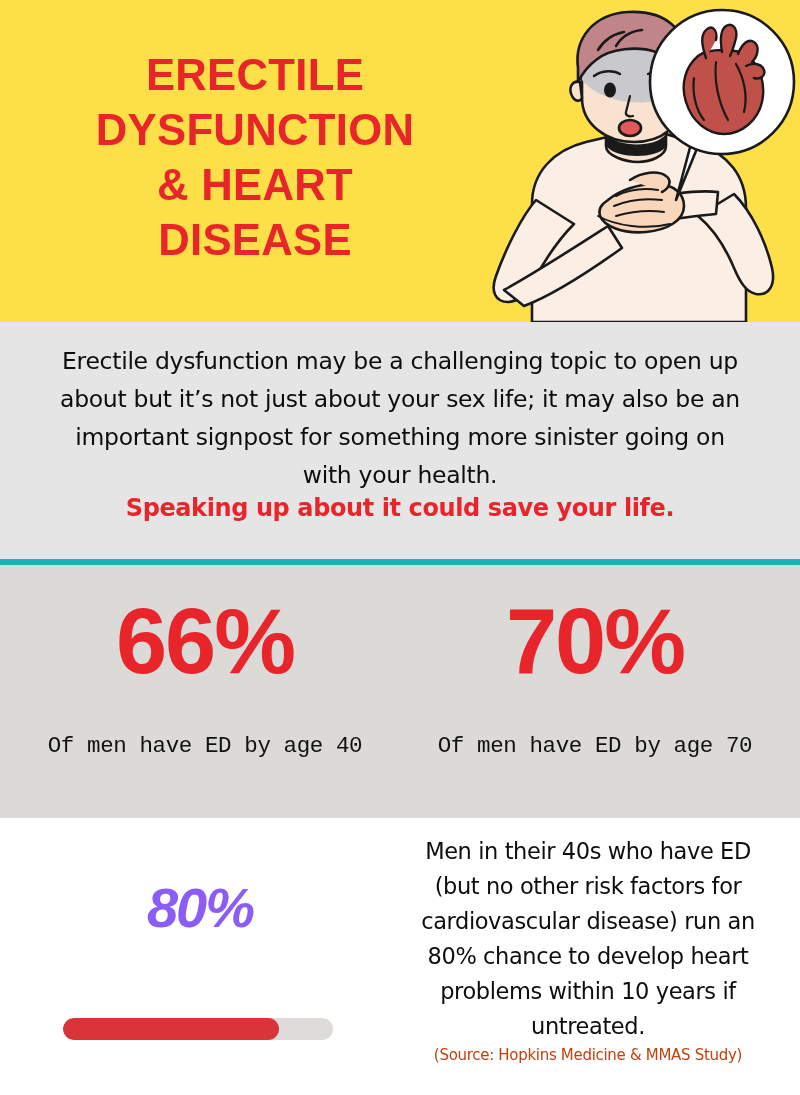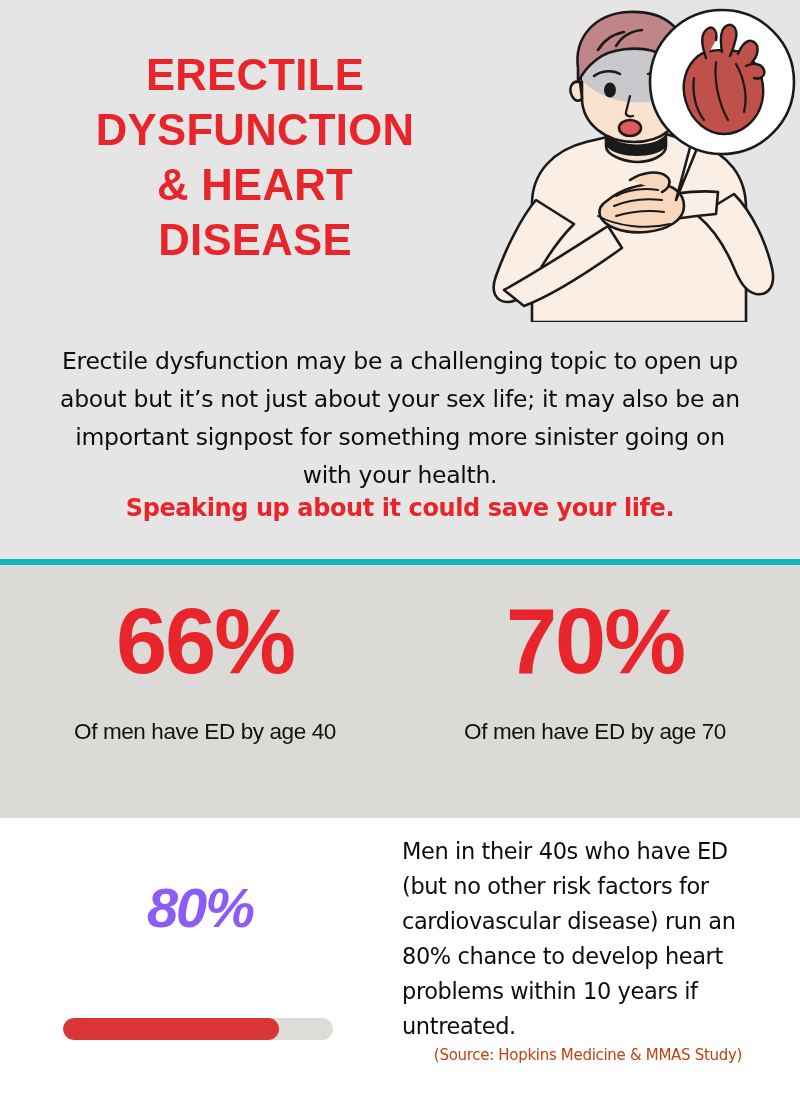--- a/index.html
+++ b/index.html
@@ -16,21 +16,21 @@
     height: 1095px;
     overflow: hidden;
     background: #ffffff;
   }
 
   
   .header-band {
     position: absolute;
     left: 0; top: 0;
     width: 800px; height: 322px;
-    background: #e5e5e5;
+    background: #fde047;
   }
   .title-block {
     position: absolute;
     left: 40px; top: 48px;
     width: 430px;
     text-align: center;
   }
   .title-line {
     color: #e8252a;
     font-weight: 700;
@@ -102,24 +102,24 @@
   .stat-col.right { left: 405px; }
   .stat-value {
     color: #e8252a;
     font-weight: 700;
     font-size: 92px;
     line-height: 1.0;
     font-family: "Liberation Sans Narrow", "Liberation Sans", sans-serif;
     letter-spacing: -2px;
   }
   .stat-caption {
-    margin-top: 32px;
+    margin-top: 46px;
     color: #111111;
     font-size: 22.5px;
-    font-family: Liberation Sans, sans-serif;
+    font-family: Liberation Mono, monospace;
     letter-spacing: -0.4px;
     white-space: nowrap;
   }
 
   
   .bottom-band {
     position: absolute;
     left: 0; top: 818px;
     width: 800px; height: 277px;
     background: #ffffff;
@@ -149,21 +149,21 @@
   }
   .progress-fill {
     height: 100%;
     background: #d93438;
     border-radius: 11px;
   }
   .bottom-right {
     position: absolute;
     left: 402px; top: 16px;
     width: 372px;
-    text-align: left;
+    text-align: center;
     color: #0d0d0d;
     font-size: 22.5px;
     line-height: 1.56;
     font-family: "DejaVu Sans", sans-serif;
     letter-spacing: -0.4px;
   }
   .source-line {
     position: absolute;
     left: 402px; top: 228px;
     width: 372px;

